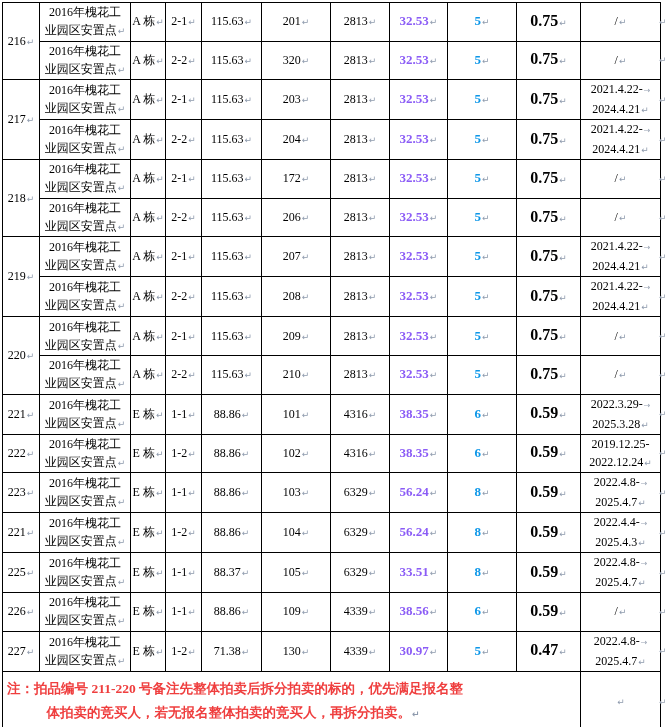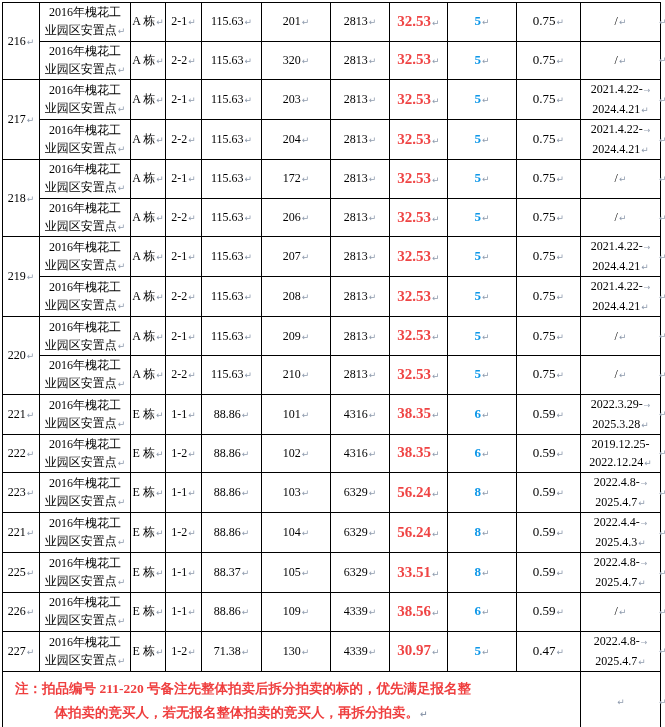--- a/index.html
+++ b/index.html
@@ -15,29 +15,29 @@
     background:#fff;
   }
   table.tbl td{
     border:1px solid #000;
     text-align:center;vertical-align:middle;
     font-size:12px;line-height:18px;padding:0;
     overflow:hidden;
   }
   tr.data td{height:37.6px;}
   td.top{vertical-align:top;padding-top:2px;}
-  .red{color:#ef4444;font-weight:bold;font-size:15px;}
+  .red{color:#8b5cf6;font-weight:bold;font-size:13px;}
   .blue{color:#0d97e8;font-weight:bold;font-size:13px;}
-  .bold{font-weight:normal;font-size:13px;}
+  .bold{font-weight:bold;font-size:16px;}
   .mark{color:#8e9aad;font-size:9px;margin-left:1px;font-family:"DejaVu Sans",sans-serif;}
   .wrapmark{color:#9aa4b4;font-size:8px;margin-left:1px;font-family:"DejaVu Sans",sans-serif;}
   tr.note td{height:60px;border-bottom:3px solid #000;}
   td.note-cell{text-align:left;vertical-align:middle;}
   .note-inner{
-    width:452px;margin-left:12px;
+    width:452px;margin-left:4px;
     color:#ef3e3e;font-weight:bold;font-size:13.5px;line-height:24px;
   }
   .note-line1{white-space:nowrap;text-align:left;}
   .note-line2{white-space:nowrap;}
   td.note-end-cell{text-align:left;padding-left:10px;}
   .rowmark{
     position:absolute;left:659px;
     color:#9aa4b4;font-size:9px;line-height:10px;
     font-family:"DejaVu Sans",sans-serif;
   }

